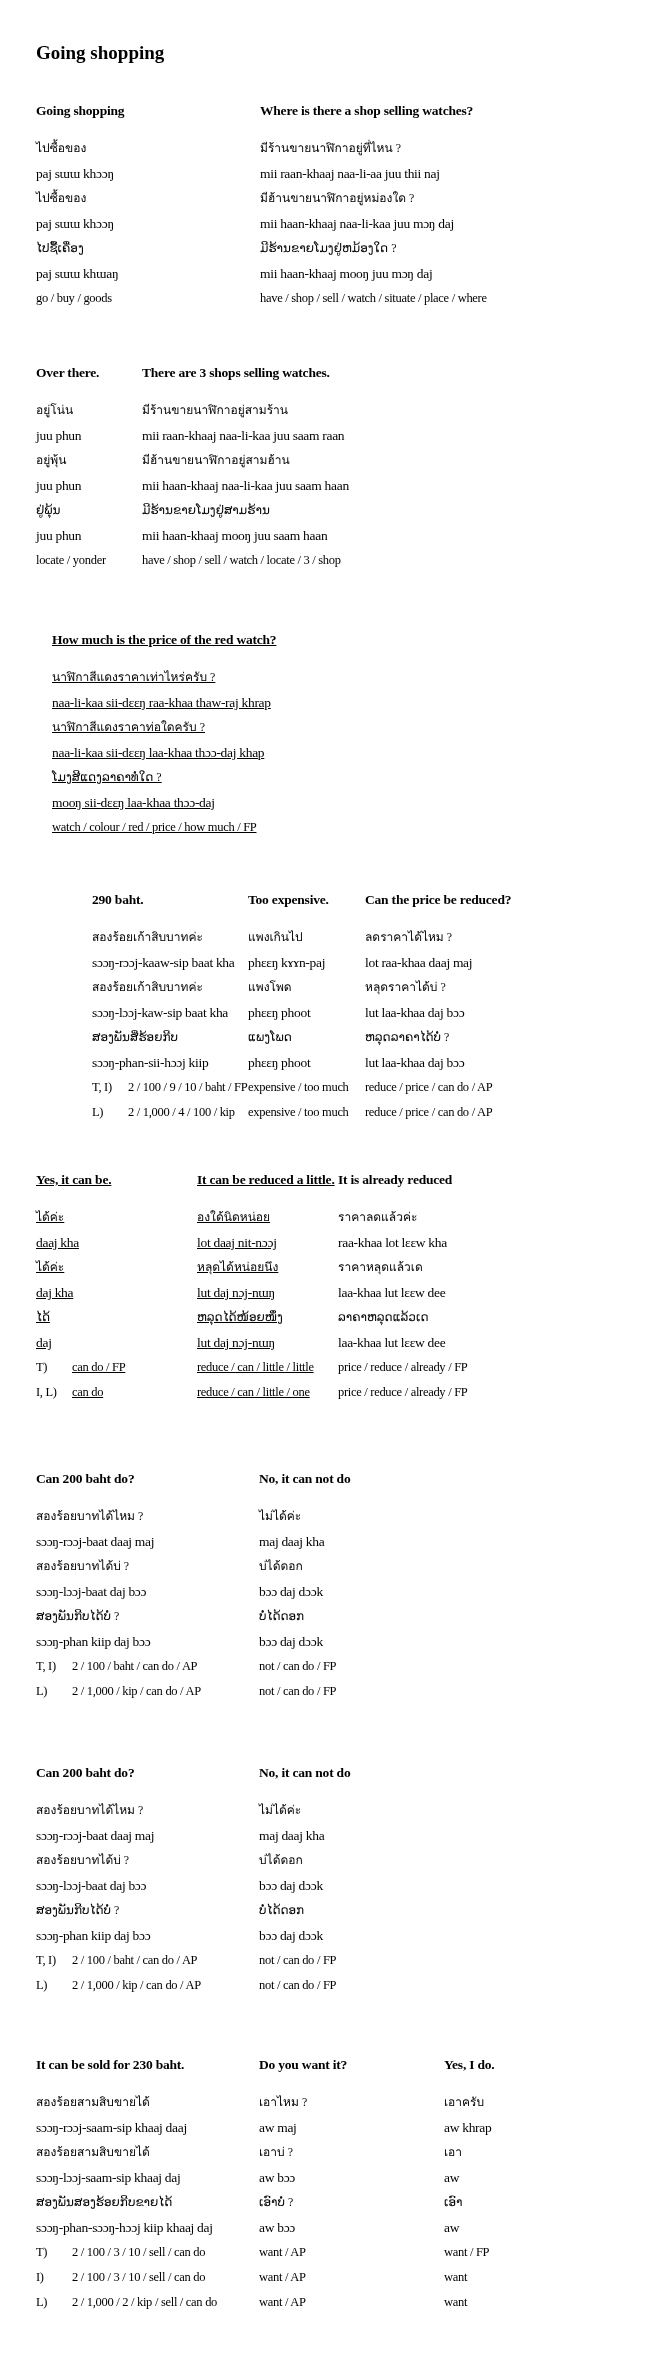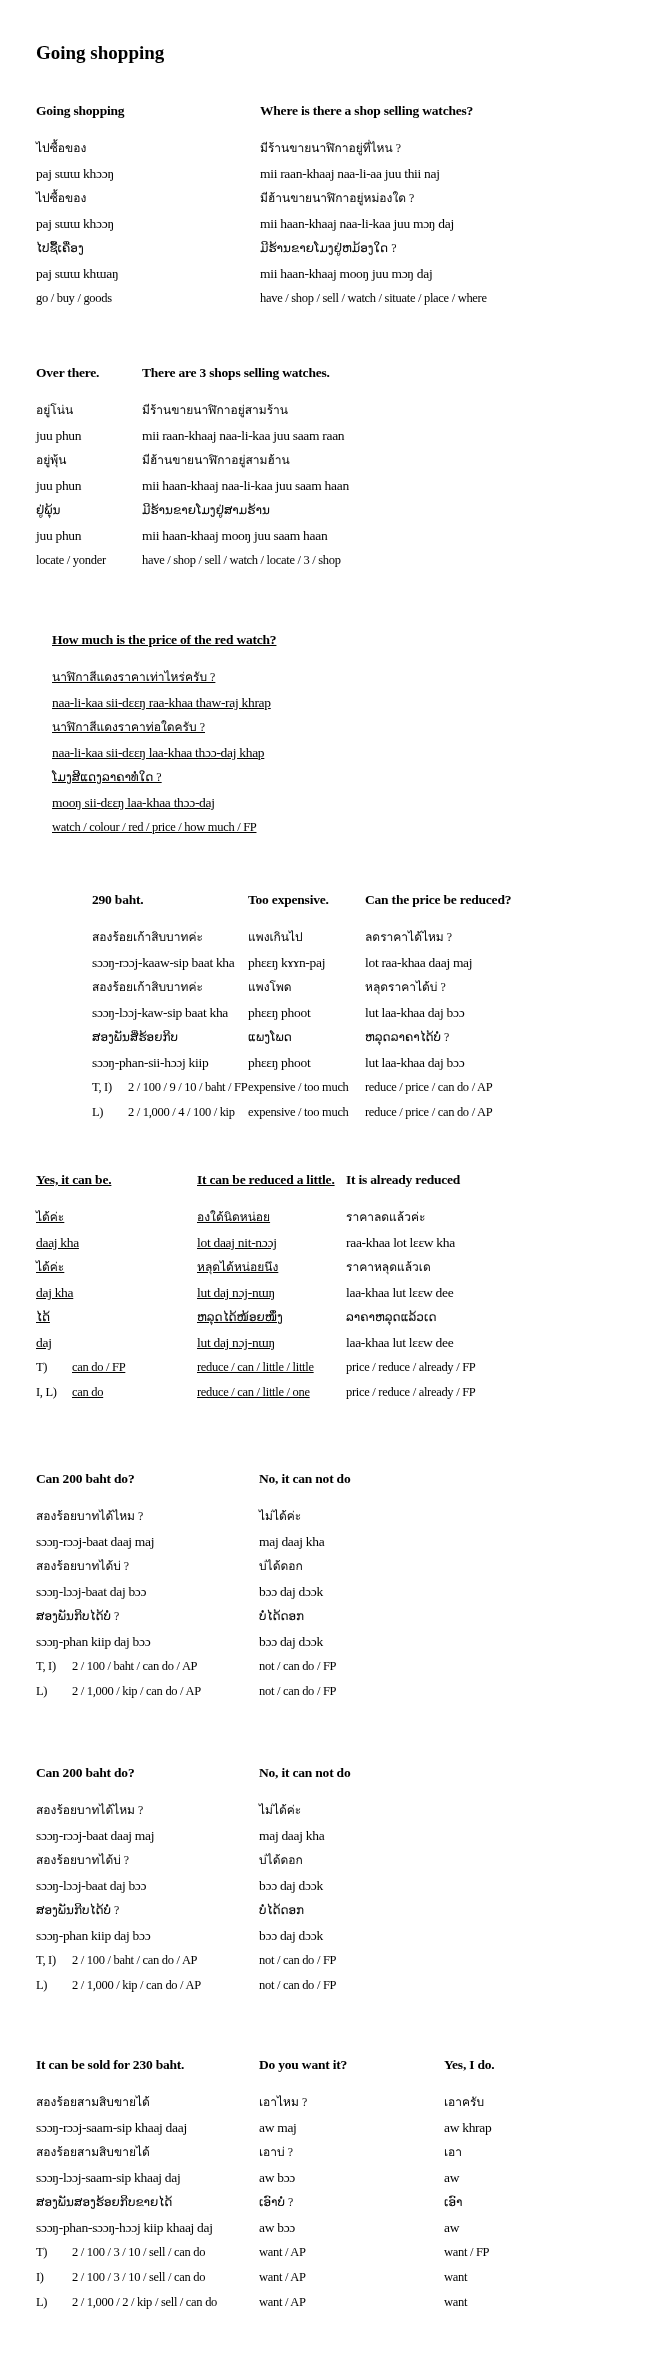--- a/index.html
+++ b/index.html
@@ -136,21 +136,21 @@
         <div class="hdr-gap"></div>
         <div class="native">องใด้นิดหน่อย</div>
         <div class="tr">lot daaj nit-nɔɔj</div>
         <div class="native">หลุดได้หน่อยนึง</div>
         <div class="tr">lut daj nɔj-nɯŋ</div>
         <div class="native">ຫລຸດໄດ້ໜ້ອຍໜຶ່ງ</div>
         <div class="tr">lut daj nɔj-nɯŋ</div>
         <div class="gl"><span>reduce / can / little / little</span></div>
         <div class="gl"><span>reduce / can / little / one</span></div>
       </div>
-      <div class="col" style="left: 310px;">
+      <div class="col" style="left: 302px;">
         <div class="hdr">It is already reduced</div>
         <div class="hdr-gap"></div>
         <div class="native">ราคาลดแล้วค่ะ</div>
         <div class="tr">raa-khaa lot lɛɛw kha</div>
         <div class="native">ราคาหลุดแล้วเด</div>
         <div class="tr">laa-khaa lut lɛɛw dee</div>
         <div class="native">ລາຄາຫລຸດແລ້ວເດ</div>
         <div class="tr">laa-khaa lut lɛɛw dee</div>
         <div class="gl"><span>price / reduce / already / FP</span></div>
         <div class="gl"><span>price / reduce / already / FP</span></div>

